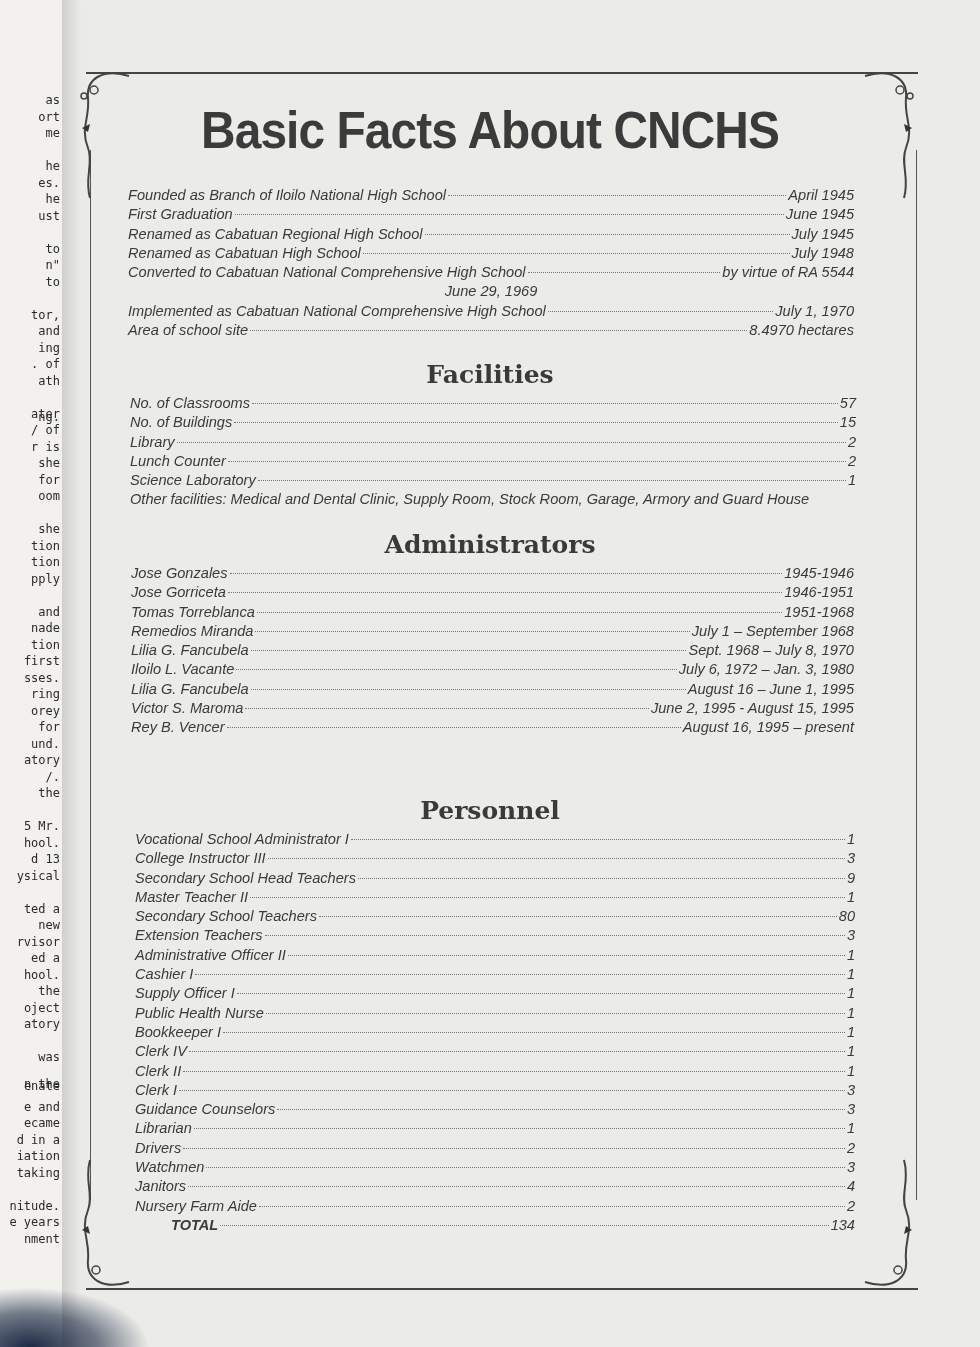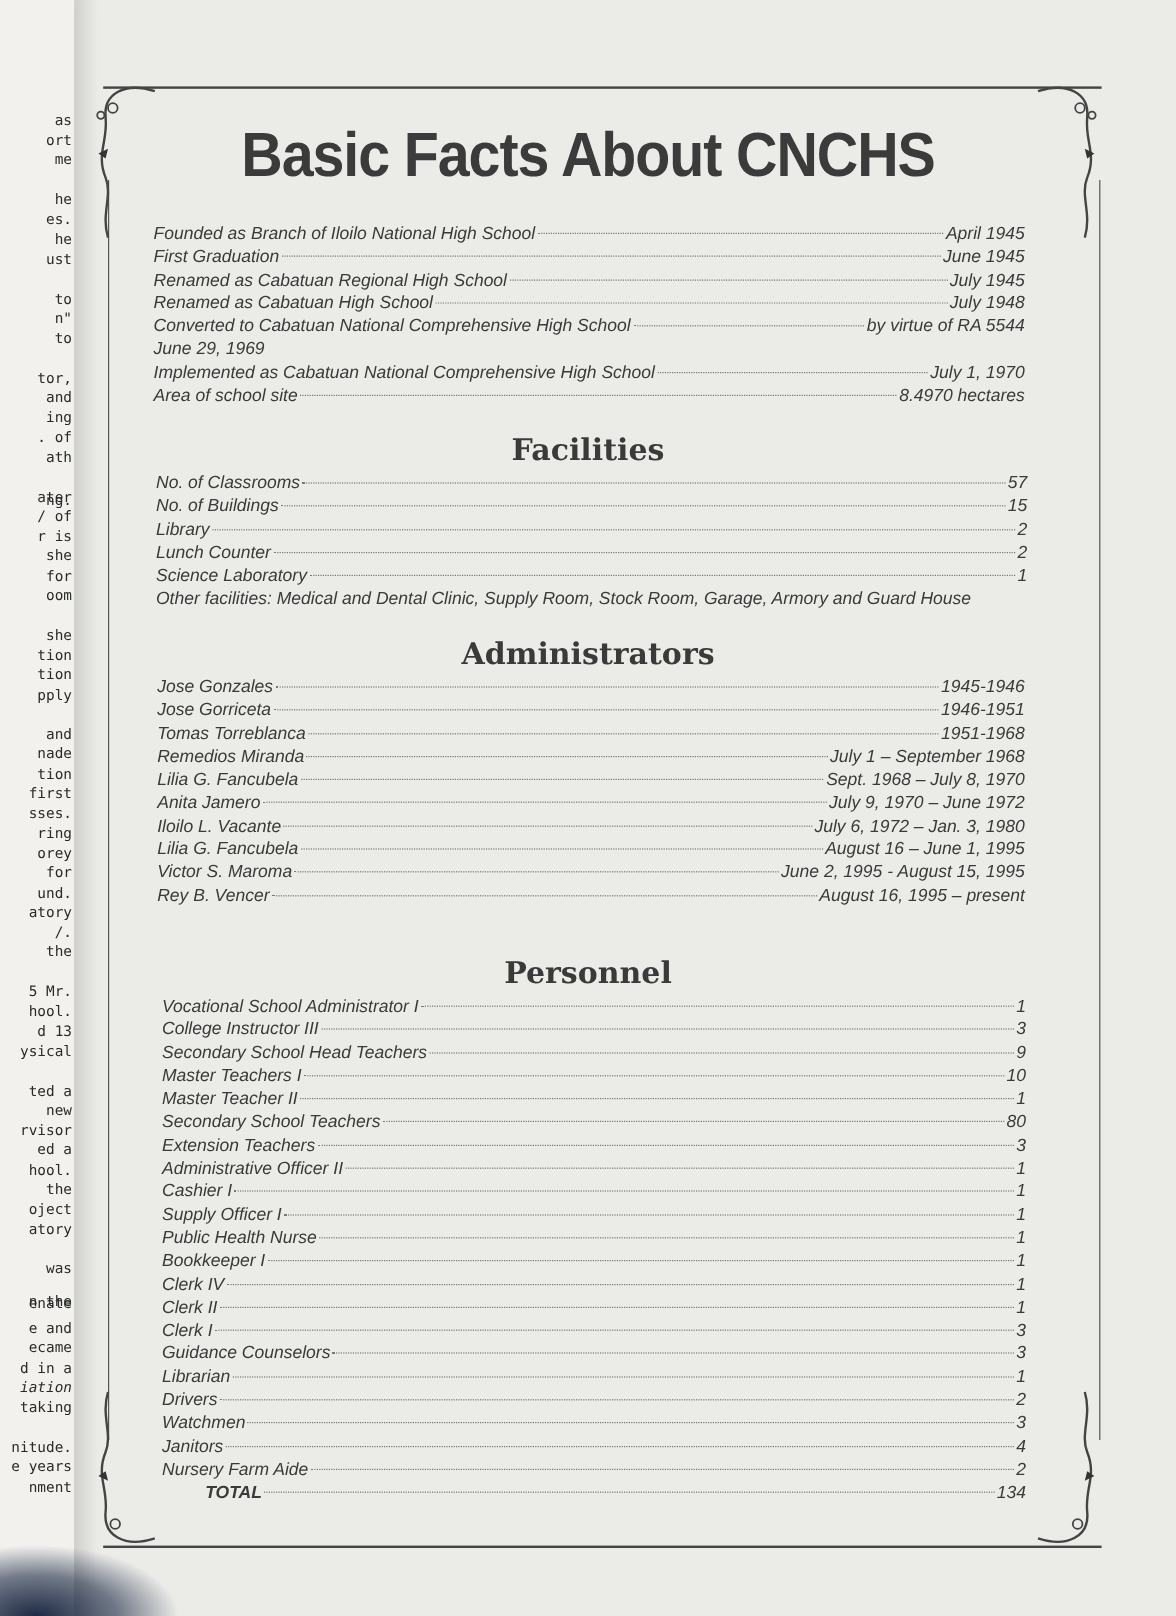--- a/index.html
+++ b/index.html
@@ -50,21 +50,21 @@
   .list { position:absolute; font-style:italic; font-size:14.6px; }
   .row {
     display:flex; align-items:baseline; height:19.3px; line-height:19.3px; white-space:nowrap;
   }
   .row .lbl { flex:0 0 auto; }
   .row .dots {
     flex:1 1 auto; overflow:hidden; margin:0 2px;
     border-bottom:1.5px dotted #777; height:1px; position:relative; top:-4px;
   }
   .row .val { flex:0 0 auto; text-align:right; }
-  .row.cont { justify-content:flex-start; }
+  .row.cont { justify-content:center; }
   .row.plain .lbl { flex:1 1 auto; }
   .row.total .lbl { font-weight:bold; padding-left:36px; }
 </style>
 </head>
 <body>
 
 <div class="left-page">
   <div id="left-snips">
       <div class="snip" style="top: 92px;">as</div>
       <div class="snip" style="top: 108.5px;">ort</div>
@@ -123,21 +123,21 @@
       <div class="snip" style="top: 983px;">the</div>
       <div class="snip" style="top: 999.5px;">oject</div>
       <div class="snip" style="top: 1016px;">atory</div>
       <div class="snip" style="top: 1032.5px; margin-top: 43px;">n the</div>
       <div class="snip" style="top: 1049px;">was</div>
       <div class="snip" style="top: 1065.5px; margin-top: 12px;">enate</div>
       <div class="snip" style="top: 1082px;"></div>
       <div class="snip" style="top: 1098.5px;">e and</div>
       <div class="snip" style="top: 1115px;">ecame</div>
       <div class="snip" style="top: 1131.5px;">d in a</div>
-      <div class="snip" style="top: 1148px; font-style: italic;">iation</div>
+      <div class="snip" style="top: 1148px;">iation</div>
       <div class="snip" style="top: 1164.5px;">taking</div>
       <div class="snip" style="top: 1181px;"></div>
       <div class="snip" style="top: 1197.5px;">nitude.</div>
       <div class="snip" style="top: 1214px;">e years</div>
       <div class="snip" style="top: 1230.5px;">nment</div>
     </div>
 </div>
 <div class="gutter"></div>
 <div class="bottom-smudge"></div>
 
@@ -272,25 +272,20 @@
       <span class="lbl">Remedios Miranda</span>
       <span class="dots"></span>
       <span class="val">July 1 – September 1968</span>
     </div>
     <div class="row">
       <span class="lbl">Lilia G. Fancubela</span>
       <span class="dots"></span>
       <span class="val">Sept. 1968 – July 8, 1970</span>
     </div>
     <div class="row">
-      <span class="lbl">Anita Jamero</span>
-      <span class="dots"></span>
-      <span class="val">July 9, 1970 – June 1972</span>
-    </div>
-    <div class="row">
       <span class="lbl">Iloilo L. Vacante</span>
       <span class="dots"></span>
       <span class="val">July 6, 1972 – Jan. 3, 1980</span>
     </div>
     <div class="row">
       <span class="lbl">Lilia G. Fancubela</span>
       <span class="dots"></span>
       <span class="val">August 16 – June 1, 1995</span>
     </div>
     <div class="row">
@@ -316,25 +311,20 @@
       <span class="lbl">College Instructor III</span>
       <span class="dots"></span>
       <span class="val">3</span>
     </div>
     <div class="row">
       <span class="lbl">Secondary School Head Teachers</span>
       <span class="dots"></span>
       <span class="val">9</span>
     </div>
     <div class="row">
-      <span class="lbl">Master Teachers I</span>
-      <span class="dots"></span>
-      <span class="val">10</span>
-    </div>
-    <div class="row">
       <span class="lbl">Master Teacher II</span>
       <span class="dots"></span>
       <span class="val">1</span>
     </div>
     <div class="row">
       <span class="lbl">Secondary School Teachers</span>
       <span class="dots"></span>
       <span class="val">80</span>
     </div>
     <div class="row">

